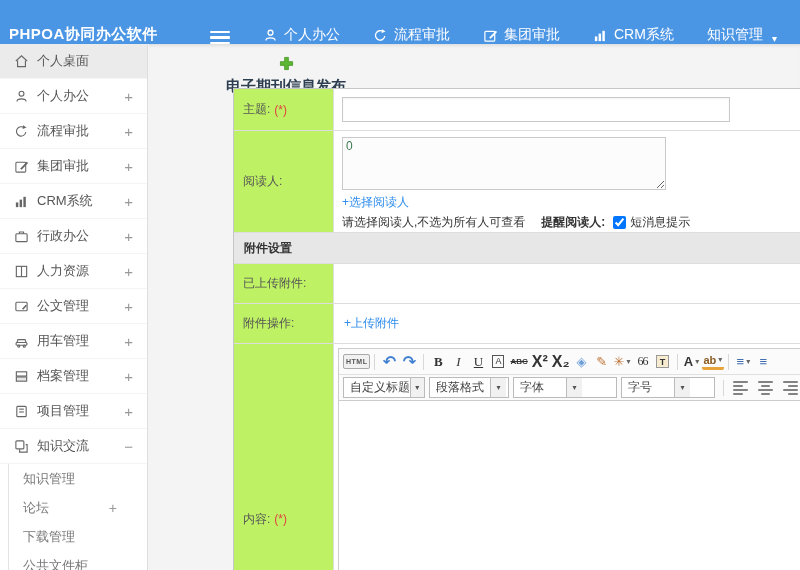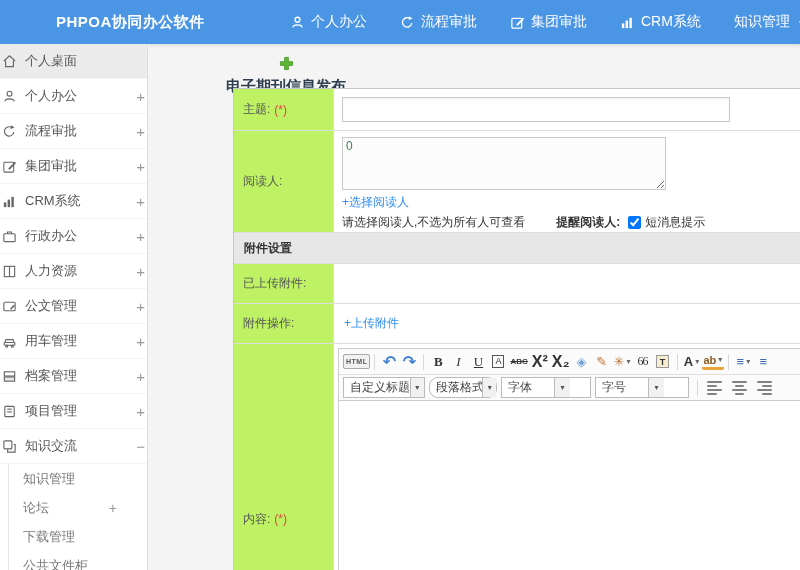--- a/index.html
+++ b/index.html
@@ -3,31 +3,31 @@
 <meta charset="utf-8">
 <style>
   * { box-sizing: border-box; margin: 0; padding: 0; }
   html,body { width:800px; height:570px; overflow:hidden; }
   body {
     font-family:"Liberation Sans","DejaVu Sans",sans-serif;
     background:#f4f4f4; position:relative; font-size:13px; color:#333;
   }
   
   .navbar{position:absolute;top:0;left:0;right:0;height:44px;background:#4b95e5;
-    display:flex;align-items:center;color:#fff;z-index:20;padding-left:47px;}
+    display:flex;align-items:flex-end;color:#fff;z-index:20;}
   .brand{font-size:15px;font-weight:bold;padding-left:9px;width:148px;letter-spacing:0.5px;white-space:nowrap;}
   .hamburger{margin-left:62px;width:20px;display:flex;flex-direction:column;gap:3px;cursor:pointer;}
   .hamburger i{display:block;height:2.5px;background:#fff;border-radius:1px;}
   .nav-item{display:flex;align-items:center;gap:6px;font-size:14px;margin-left:33px;cursor:pointer;white-space:nowrap;}
   .nav-item svg{display:block;}
   .nav-caret{font-size:10px;margin-left:9px;cursor:pointer;}
   
   .sidebar{position:absolute;top:44px;left:0;bottom:0;width:148px;background:#fff;
     border-right:1px solid #ddd;z-index:10;}
-  .side-item{height:35px;display:flex;align-items:center;padding:0 2px;color:#555;
+  .side-item{height:35px;display:flex;align-items:center;padding:0 14px;color:#555;
     font-size:13px;border-bottom:1px solid #f4f4f4;cursor:pointer;white-space:nowrap;justify-content:flex-end;}
   .side-item.active{background:#ebebeb;}
   .side-item .sicon{width:15px;height:15px;margin-right:8px;flex:0 0 15px;color:#666;}
   .side-item .exp{margin-left:auto;color:#999;font-size:15px;font-weight:400;}
   .side-sub{border-left:1px solid #e3e3e3;margin-left:8px;}
   .side-sub .sub-item{height:29px;display:flex;align-items:center;padding:0 30px 0 14px;
     color:#777;font-size:13px;cursor:pointer;white-space:nowrap;}
   .side-sub .sub-item .exp{margin-left:auto;color:#999;font-size:14px;}
   
   .content{position:absolute;top:44px;left:149px;right:0;bottom:0;background:#f4f4f4;
@@ -47,21 +47,21 @@
   .subject-input{width:388px;height:25px;border:1px solid #c9c9c9;padding:0 4px;font-size:12px;
     box-shadow:inset 0 1px 2px rgba(0,0,0,.06);outline:none;}
   .row-readers{height:102px;}
   .row-readers .fcontent{padding:6px 8px;}
   .readers-textarea{width:324px;height:53px;border:1px solid #c9c9c9;background:#fcfcfc;
     font-size:12px;color:#3d7a52;padding:1px 3px;resize:both;outline:none;display:block;
     font-family:"Liberation Sans","DejaVu Sans",sans-serif;}
   .link{color:#2f8ded;font-size:12px;text-decoration:none;cursor:pointer;display:inline-block;}
   .readers-link{margin:4px 0 3px 0;}
   .readers-hint{display:flex;align-items:center;font-size:12px;color:#333;white-space:nowrap;}
-  .remind-label{font-weight:bold;margin-left:31px;}
+  .remind-label{font-weight:bold;margin-left:16px;}
   .readers-hint input{margin:0 4px 0 8px;}
   .row-section{height:31px;background:#e7e7e7;border-bottom:1px solid #ddd;
     display:flex;align-items:center;padding-left:10px;font-size:12px;font-weight:bold;color:#333;}
   .row-uploaded,.row-attach-ops{height:40px;}
   .row-uploaded .fcontent,.row-attach-ops .fcontent{display:flex;align-items:center;padding:0 10px;}
   .row-content{height:350px;border-bottom:none;}
   .row-content .fcontent{padding:4px;display:flex;}
   
   .editor{flex:1;border:1px solid #ccc;display:flex;flex-direction:column;min-width:0;}
   .toolbar{height:26px;background:#fbfbfb;border-bottom:1px solid #e0e0e0;display:flex;
@@ -86,21 +86,21 @@
     display:inline-flex;align-items:center;justify-content:center;font-weight:bold;}
   .tbtn.fontcol{font-weight:bold;font-size:13px;}
   .tbtn.hilite{font-size:11px;font-weight:bold;color:#8a5a20;border-bottom:3px solid #e8a33a;line-height:12px;height:16px;}
   .tbtn.listico{font-size:13px;color:#3f6faf;font-weight:bold;}
   .caret{font-size:8px;color:#666;margin-left:2px;}
   .tselect{display:inline-flex;align-items:center;border:1px solid #bbb;background:#fff;height:21px;
     font-size:12px;color:#444;margin-right:4px;flex:0 0 auto;cursor:pointer;}
   .tselect .lbl{padding:0 6px;min-width:52px;}
   .tselect .dd{width:16px;height:100%;border-left:1px solid #bbb;background:#f1f1f1;
     display:flex;align-items:center;justify-content:center;font-size:8px;color:#555;}
-  .w1{width:82px;} .w2{width:68px;border-radius:9px;} .w3{width:90px;} .w4{width:94px;}
+  .w1{width:82px;} .w2{width:80px;} .w3{width:104px;} .w4{width:94px;}
   .alignicon{display:inline-flex;flex-direction:column;gap:2px;width:15px;margin:0 5px;cursor:pointer;flex:0 0 15px;}
   .alignicon i{height:2px;background:#828282;border-radius:1px;display:block;}
   .al-left i:nth-child(2),.al-left i:nth-child(4){width:65%;}
   .al-center i:nth-child(2),.al-center i:nth-child(4){width:65%;margin:0 auto;}
   .al-right i:nth-child(2),.al-right i:nth-child(4){width:65%;margin-left:auto;}
   .editor-canvas{flex:1;background:#fff;}
 </style>
 </head>
 <body>
 

